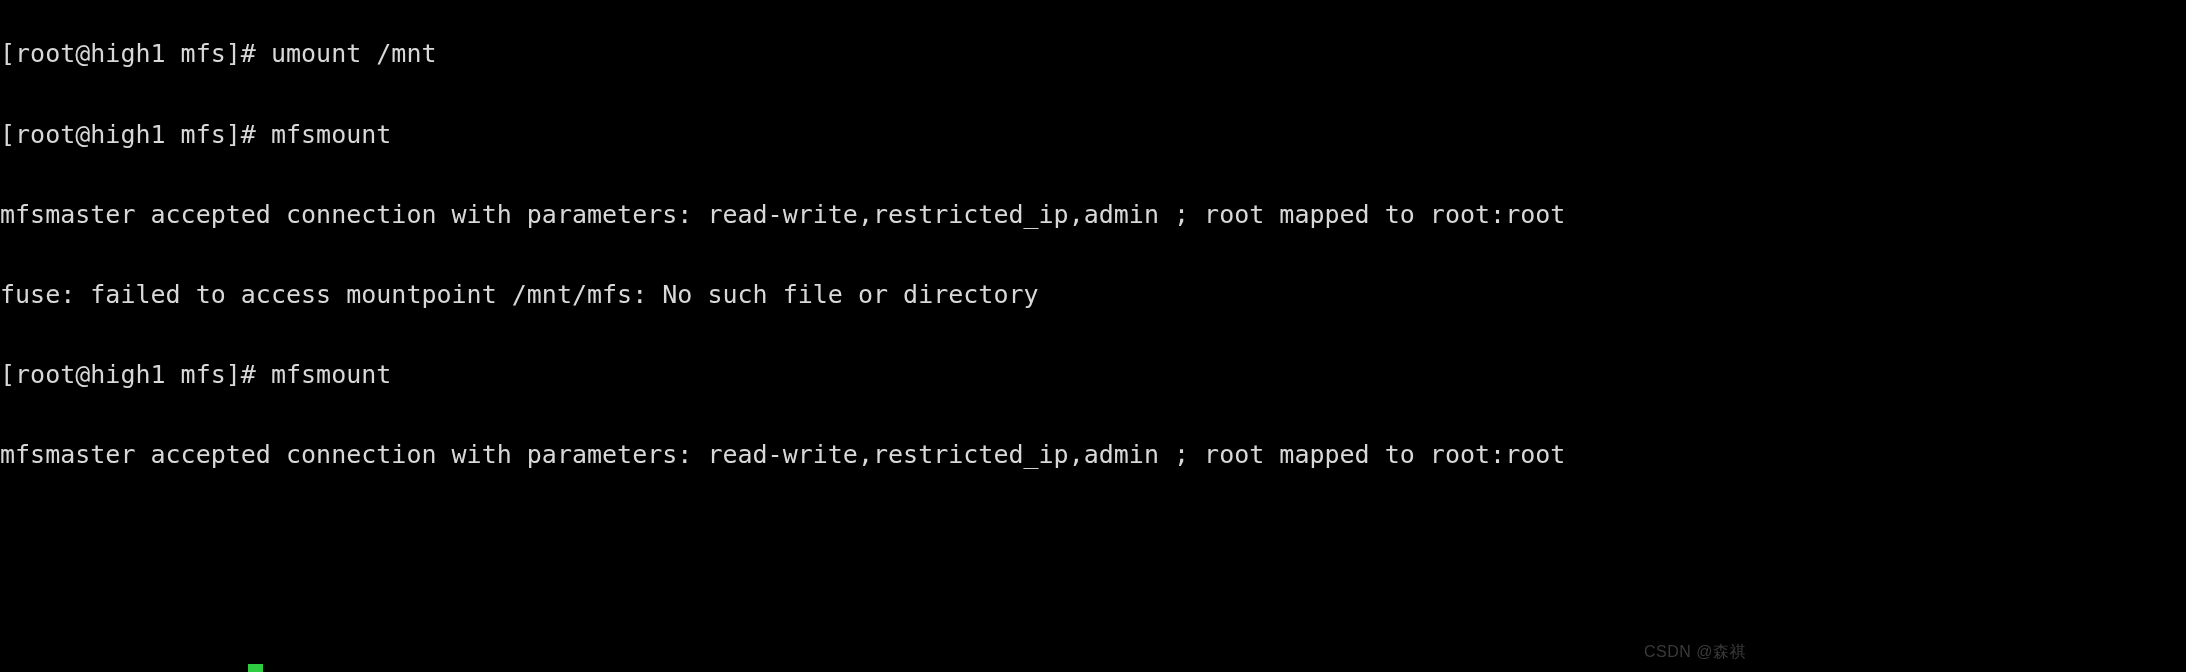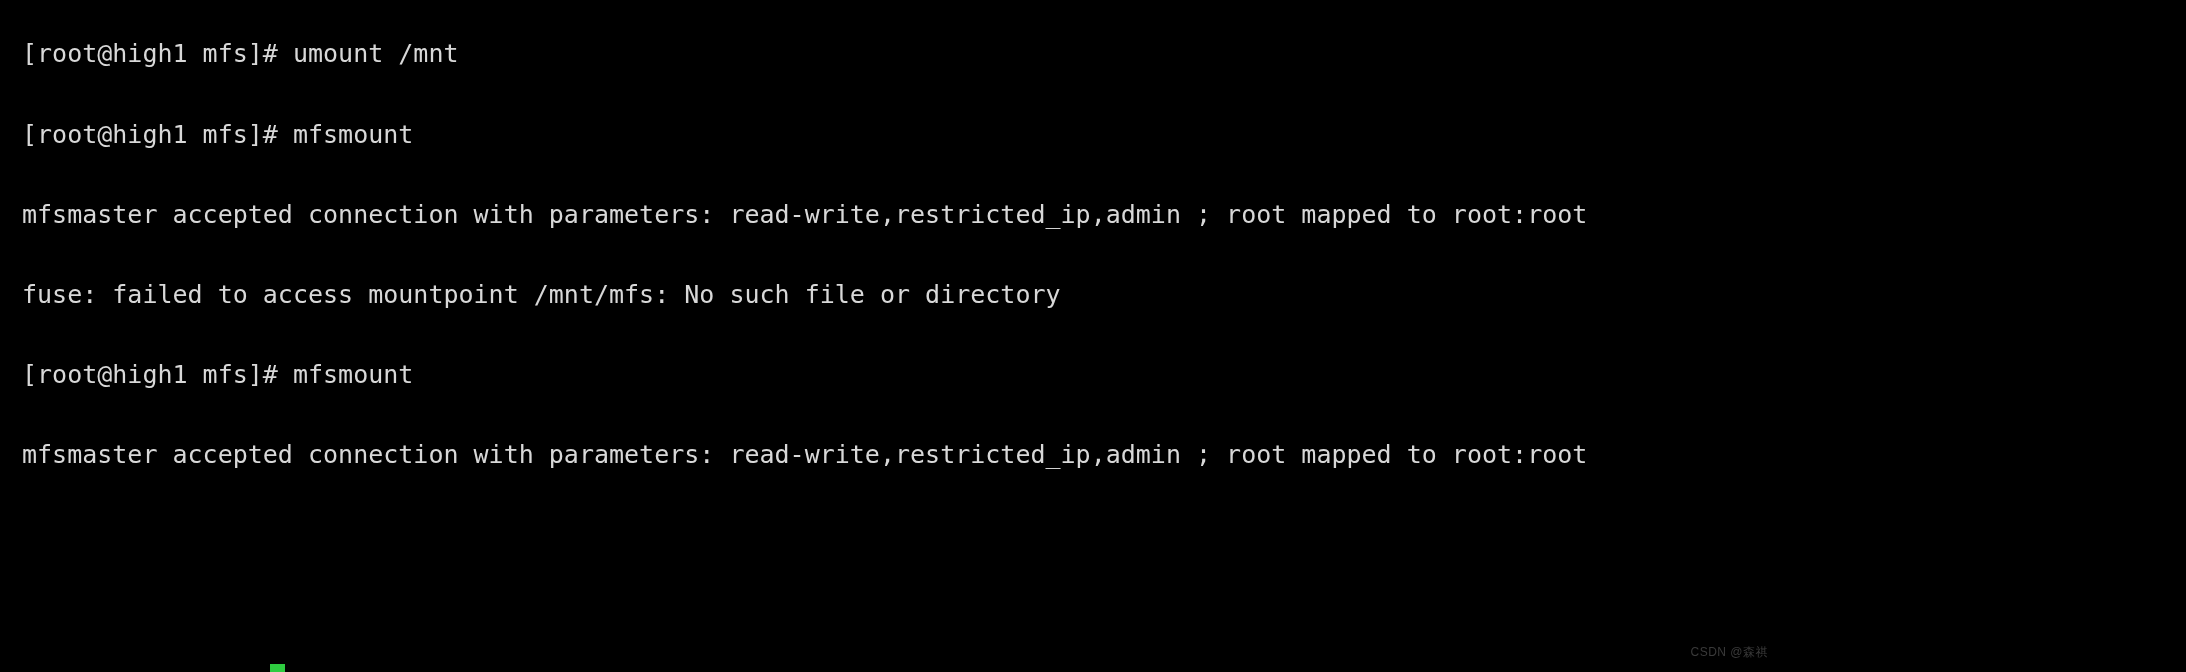--- a/index.html
+++ b/index.html
@@ -11,21 +11,20 @@
   #terminal {
     position: relative;
     width: 1758px;
     height: 672px;
     background: #000000;
     overflow: hidden;
     font-family: "DejaVu Sans Mono", "Liberation Mono", monospace;
     font-size: 25px;
     line-height: 26.7px;
     color: #d8d8d8;
-    margin-left: 22px;
     -webkit-font-smoothing: antialiased;
   }
   #screen {
     position: absolute;
     left: 0;
     
     top: -12px;
     width: 2186px;
     padding: 0;
     white-space: pre;
@@ -43,21 +42,21 @@
     top: 664px;
     width: 15px;
     height: 8px;
     background: #2ecc40;
   }
   .watermark {
     position: absolute;
     right: 12px;
     bottom: 6px;
     font-family: "Liberation Sans", sans-serif;
-    font-size: 12px;
+    font-size: 16px;
     color: #3a3a3a;
     letter-spacing: 0.5px;
     white-space: pre;
   }
 </style>
 </head>
 <body>
 
 <div id="terminal">
   <div id="screen">

